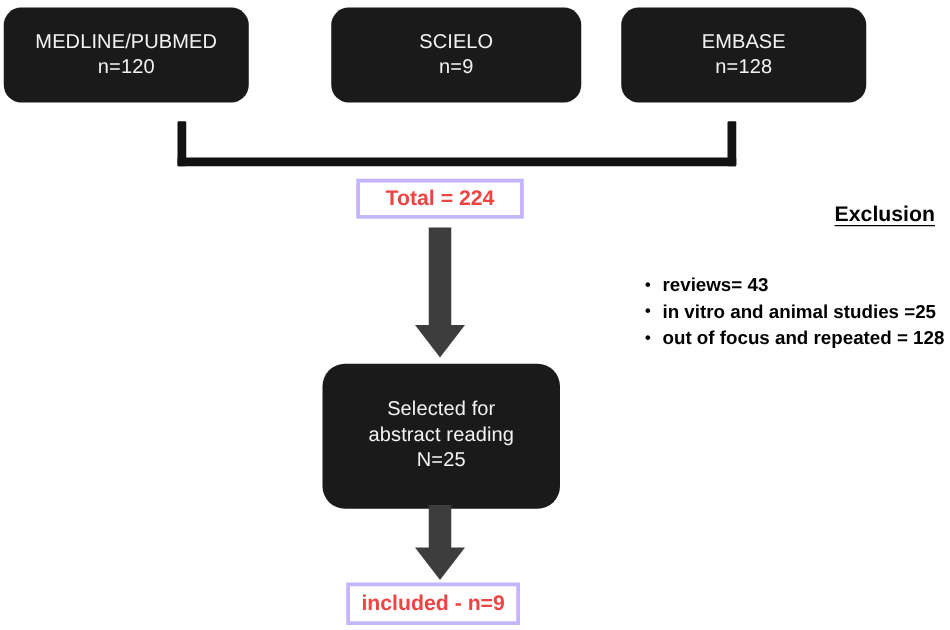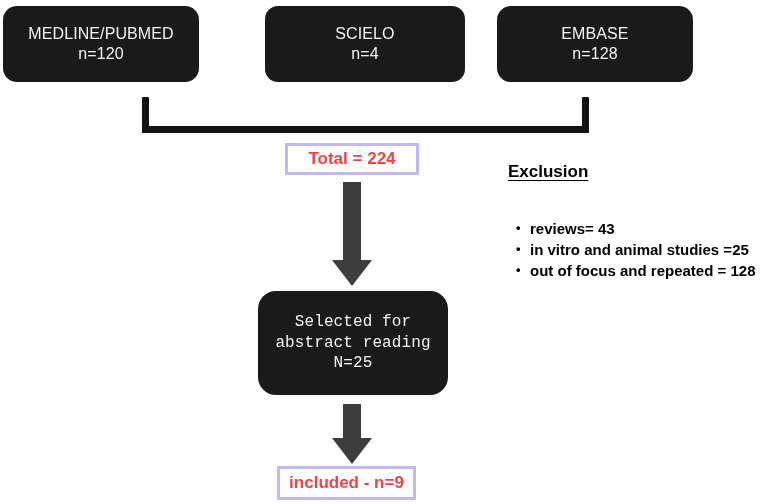--- a/index.html
+++ b/index.html
@@ -33,24 +33,24 @@
     text-align: center;
     line-height: 1.28;
     font-size: 16px;
     letter-spacing: 0.1px;
     box-sizing: border-box;
     padding: 4px 8px;
   }
   .dark-box .ln { display: block; white-space: nowrap; }
 
   #box-medline { left: 3px;   top: 6px;   width: 196px; height: 76px; }
-  #box-scielo  { left: 265px; top: 6px;   width: 200px; height: 76px; border-radius: 13px; }
+  #box-scielo  { left: 265px; top: 6px;   width: 200px; height: 76px; }
   #box-embase  { left: 497px; top: 6px;   width: 196px; height: 76px; }
-  #box-selected{ left: 258px; top: 291px; width: 190px; height: 104px;
-                 border-radius: 18px; font-family: Liberation Mono, monospace; }
+  #box-selected{ left: 258px; top: 291px; width: 190px; height: 116px;
+                 border-radius: 18px; }
 
   
   .outline-box {
     position: absolute;
     background: #ffffff;
     border: 3px solid #c4b5fd;
     color: #ef4444;
     display: flex;
     align-items: center;
     justify-content: center;
@@ -91,21 +91,21 @@
   #arrow-total-selected .shaft { width: 18px; height: 80px; }
   #arrow-total-selected .head  { top: 78px; }
 
   #arrow-selected-included { left: 331px; top: 404px; width: 42px; height: 58px; }
   #arrow-selected-included .shaft { width: 18px; height: 36px; }
   #arrow-selected-included .head  { top: 34px; }
 
   
   #exclusion-panel { position: absolute; left: 508px; top: 162px; width: 252px; }
   #exclusion-title {
-    text-align: left;
+    text-align: right;
     font-size: 17px;
     font-weight: 700;
     color: #000;
     text-decoration: underline;
     text-underline-offset: 3px;
     padding-right: 12px;
   }
   #exclusion-list {
     list-style: none;
     margin: 36px 0 0 0;
@@ -133,21 +133,21 @@
 
 <div id="canvas">
 
   <div class="dark-box" id="box-medline">
     <span class="ln">MEDLINE/PUBMED</span>
     <span class="ln">n=120</span>
   </div>
 
   <div class="dark-box" id="box-scielo">
     <span class="ln">SCIELO</span>
-    <span class="ln">n=4</span>
+    <span class="ln">n=9</span>
   </div>
 
   <div class="dark-box" id="box-embase">
     <span class="ln">EMBASE</span>
     <span class="ln">n=128</span>
   </div>
 
   <div class="bracket-seg" id="bracket-left"></div>
   <div class="bracket-seg" id="bracket-bottom"></div>
   <div class="bracket-seg" id="bracket-right"></div>

